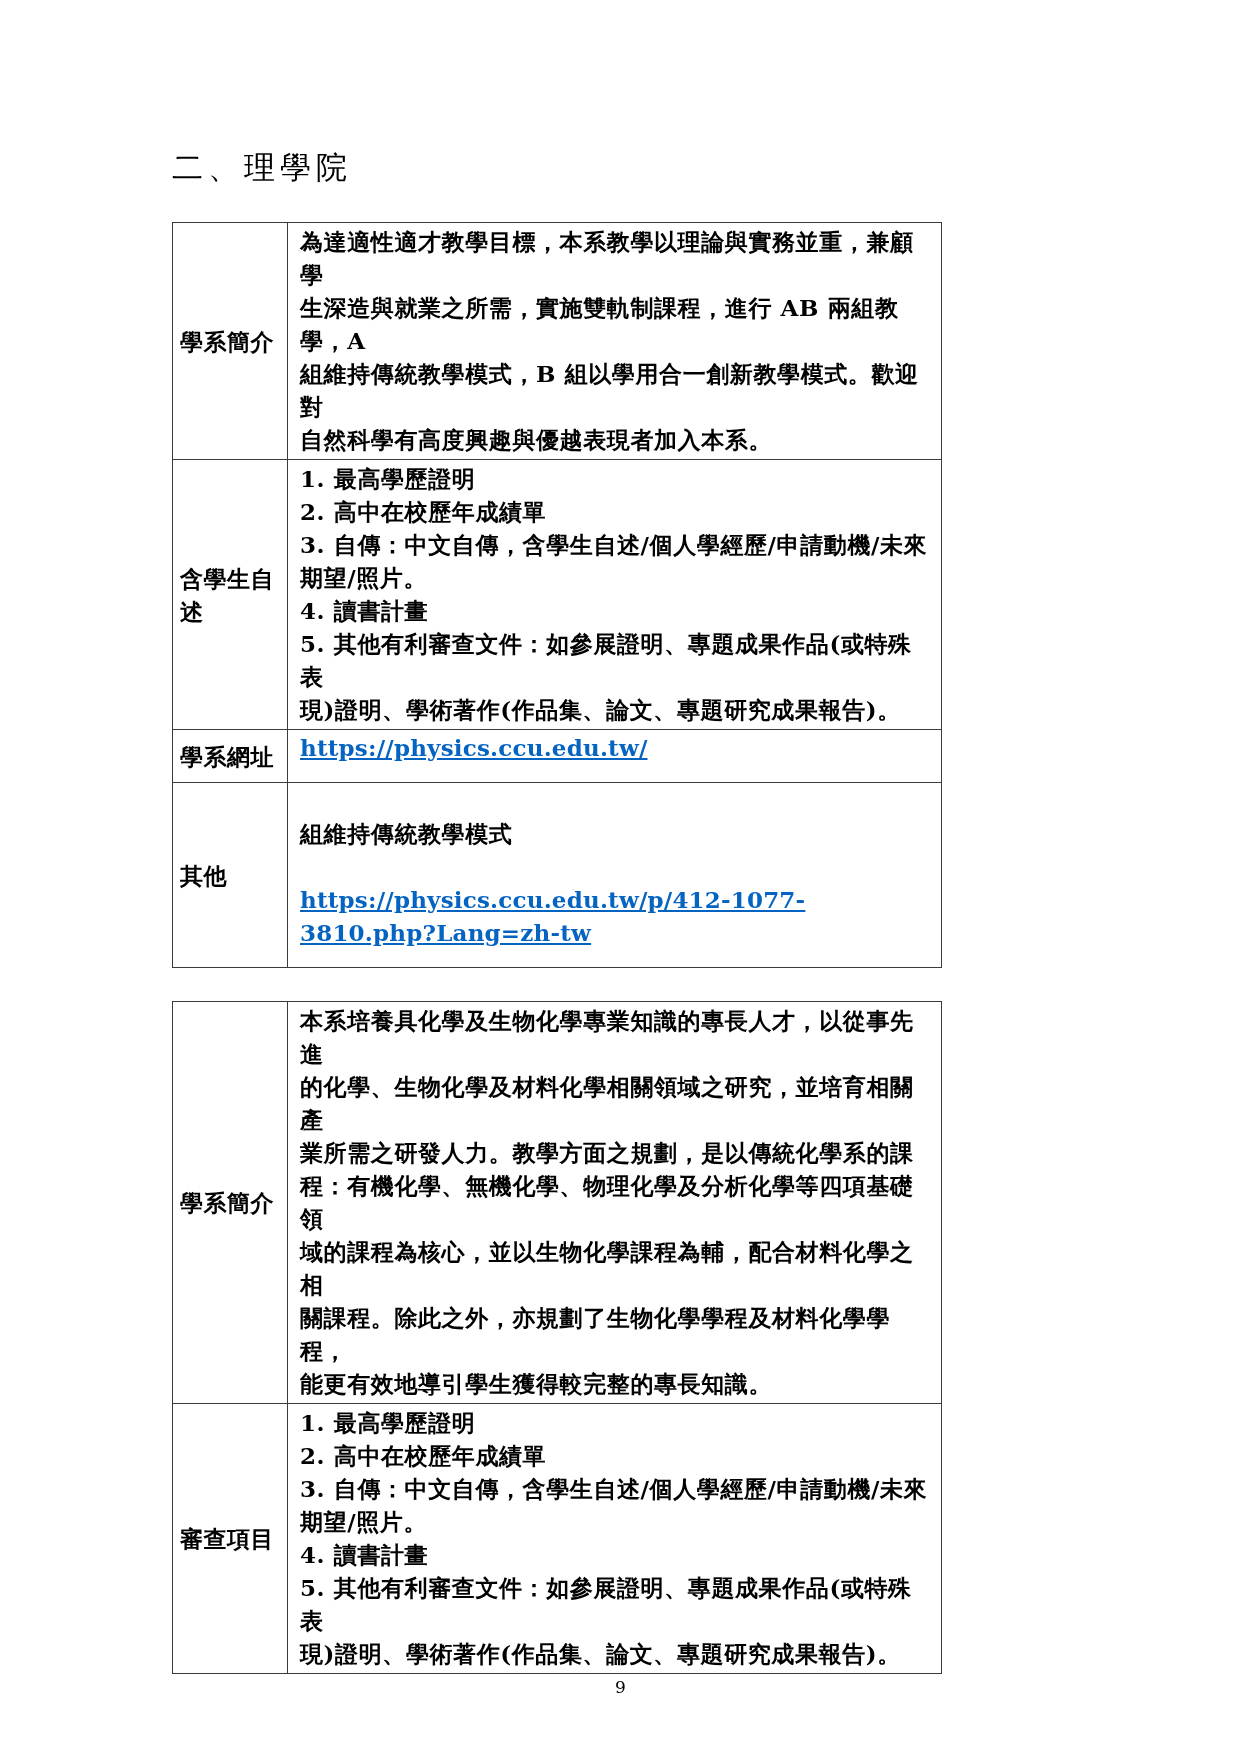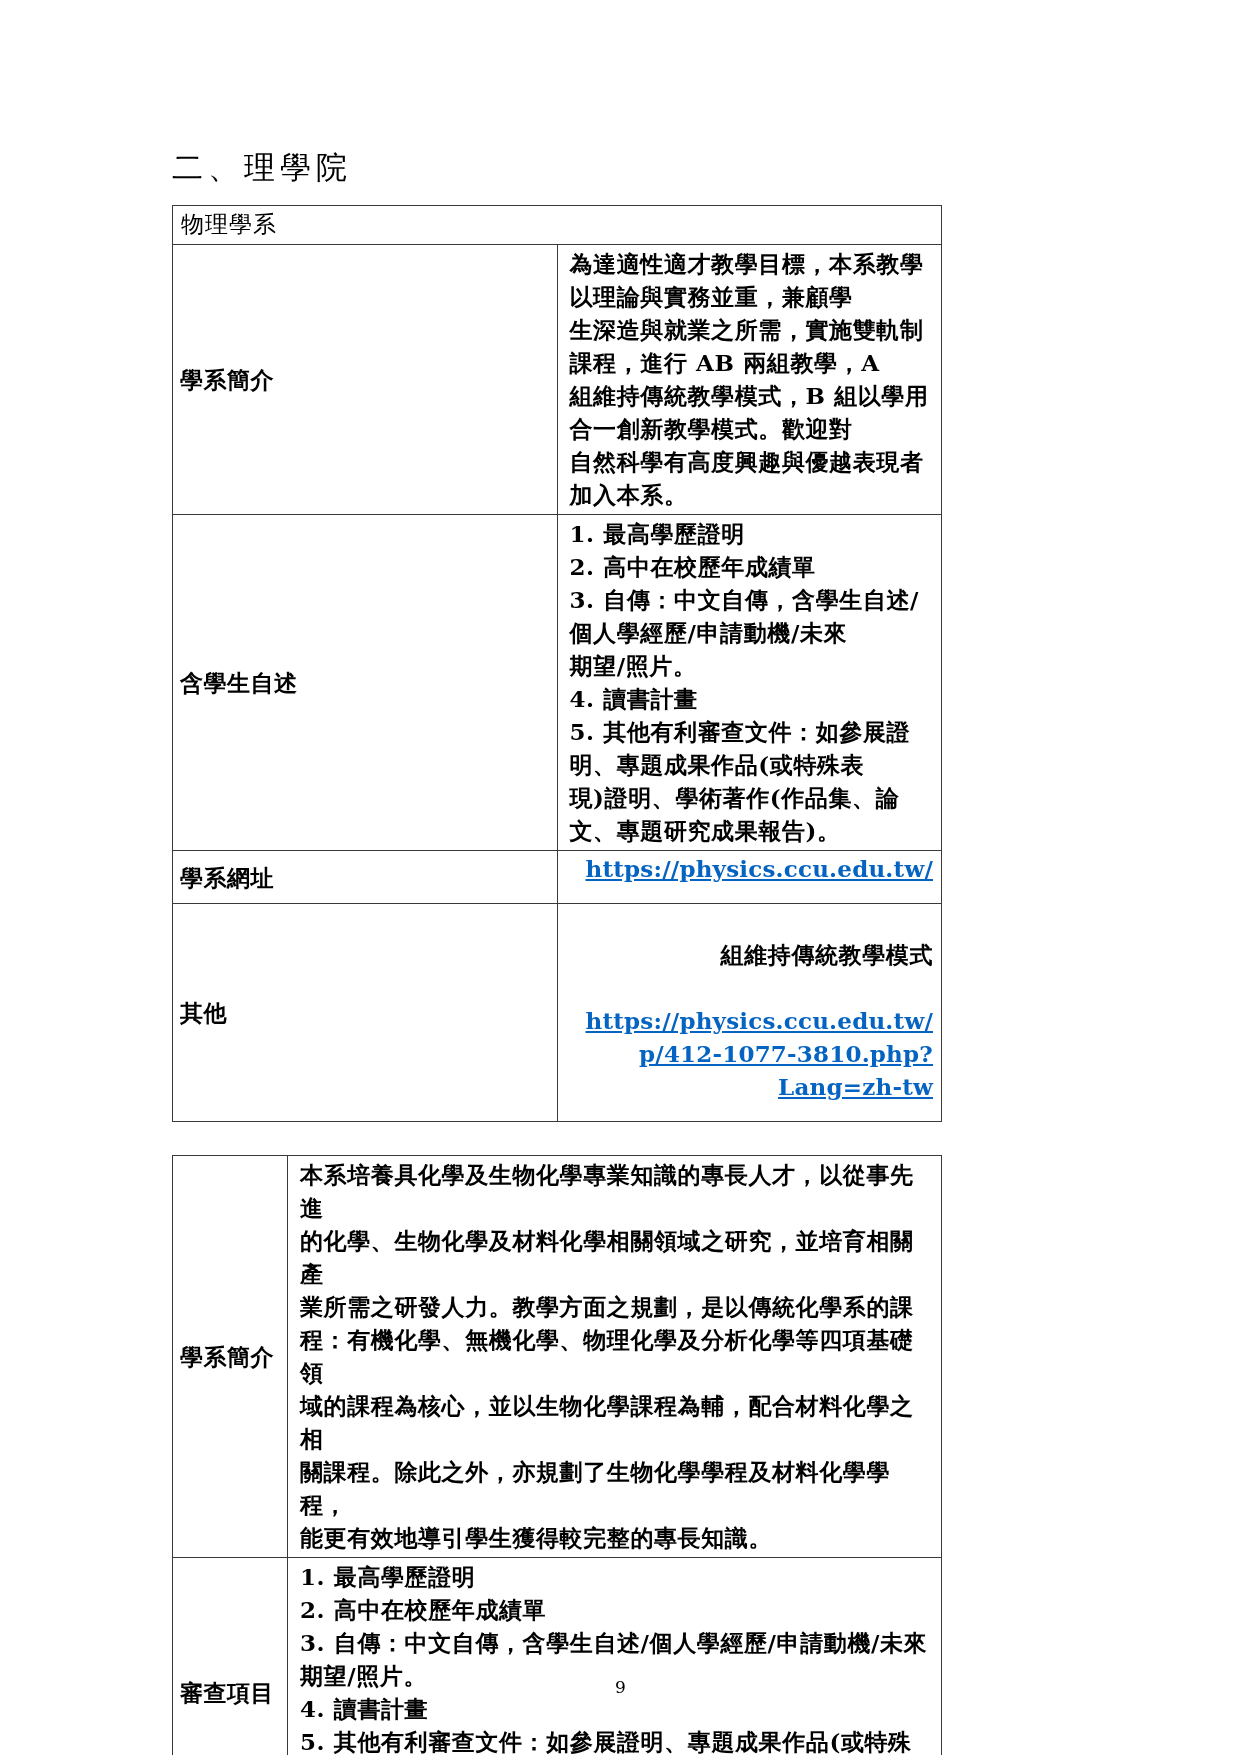--- a/index.html
+++ b/index.html
@@ -16,21 +16,21 @@
     position: absolute;
     left: 172px;
     top: 146px;
     width: 770px;
   }
   .doc-title {
     font-size: 31px;
     font-weight: normal;
     letter-spacing: 5px;
     line-height: 42px;
-    margin-bottom: 17px;
+    margin-bottom: 34px;
   }
   table.dept {
     border-collapse: collapse;
     width: 770px;
     table-layout: fixed;
   }
   table.dept.second { margin-top: 33px; }
   table.dept td {
     border: 1px solid #3a3a3a;
     font-size: 23px;
@@ -46,21 +46,21 @@
     padding: 2px 4px 2px 7px;
     letter-spacing: 0.5px;
     font-weight: bold;
   }
   td.cell-content {
     padding: 2px 8px 3px 12px;
     white-space: pre-line;
     letter-spacing: 0.6px;
     font-weight: bold;
   }
-  td.cell-link { padding: 1px 8px 18px 12px; text-align: right; }
+  td.cell-link { padding: 1px 8px 18px 12px; }
   a.doc-link {
     color: #0563C1;
     text-decoration: underline;
     letter-spacing: 0.2px;
     overflow-wrap: break-word;
     word-break: break-word;
     cursor: pointer;
   }
   .other-line { white-space: pre-line; }
   .page-number {
@@ -75,23 +75,20 @@
 </style>
 </head>
 <body>
 
 <div class="content">
 
   <h1 class="doc-title">二、理學院</h1>
 
   <table class="dept">
     <tbody>
-      <tr>
-        <td colspan="2" class="dept-name">物理學系</td>
-      </tr>
       <tr>
         <td class="row-label">學系簡介</td>
         <td class="cell-content">為達適性適才教學目標，本系教學以理論與實務並重，兼顧學
 生深造與就業之所需，實施雙軌制課程，進行 AB 兩組教學，A
 組維持傳統教學模式，B 組以學用合一創新教學模式。歡迎對
 自然科學有高度興趣與優越表現者加入本系。</td>
       </tr>
       <tr>
         <td class="row-label">含學生自述</td>
         <td class="cell-content">1. 最高學歷證明

